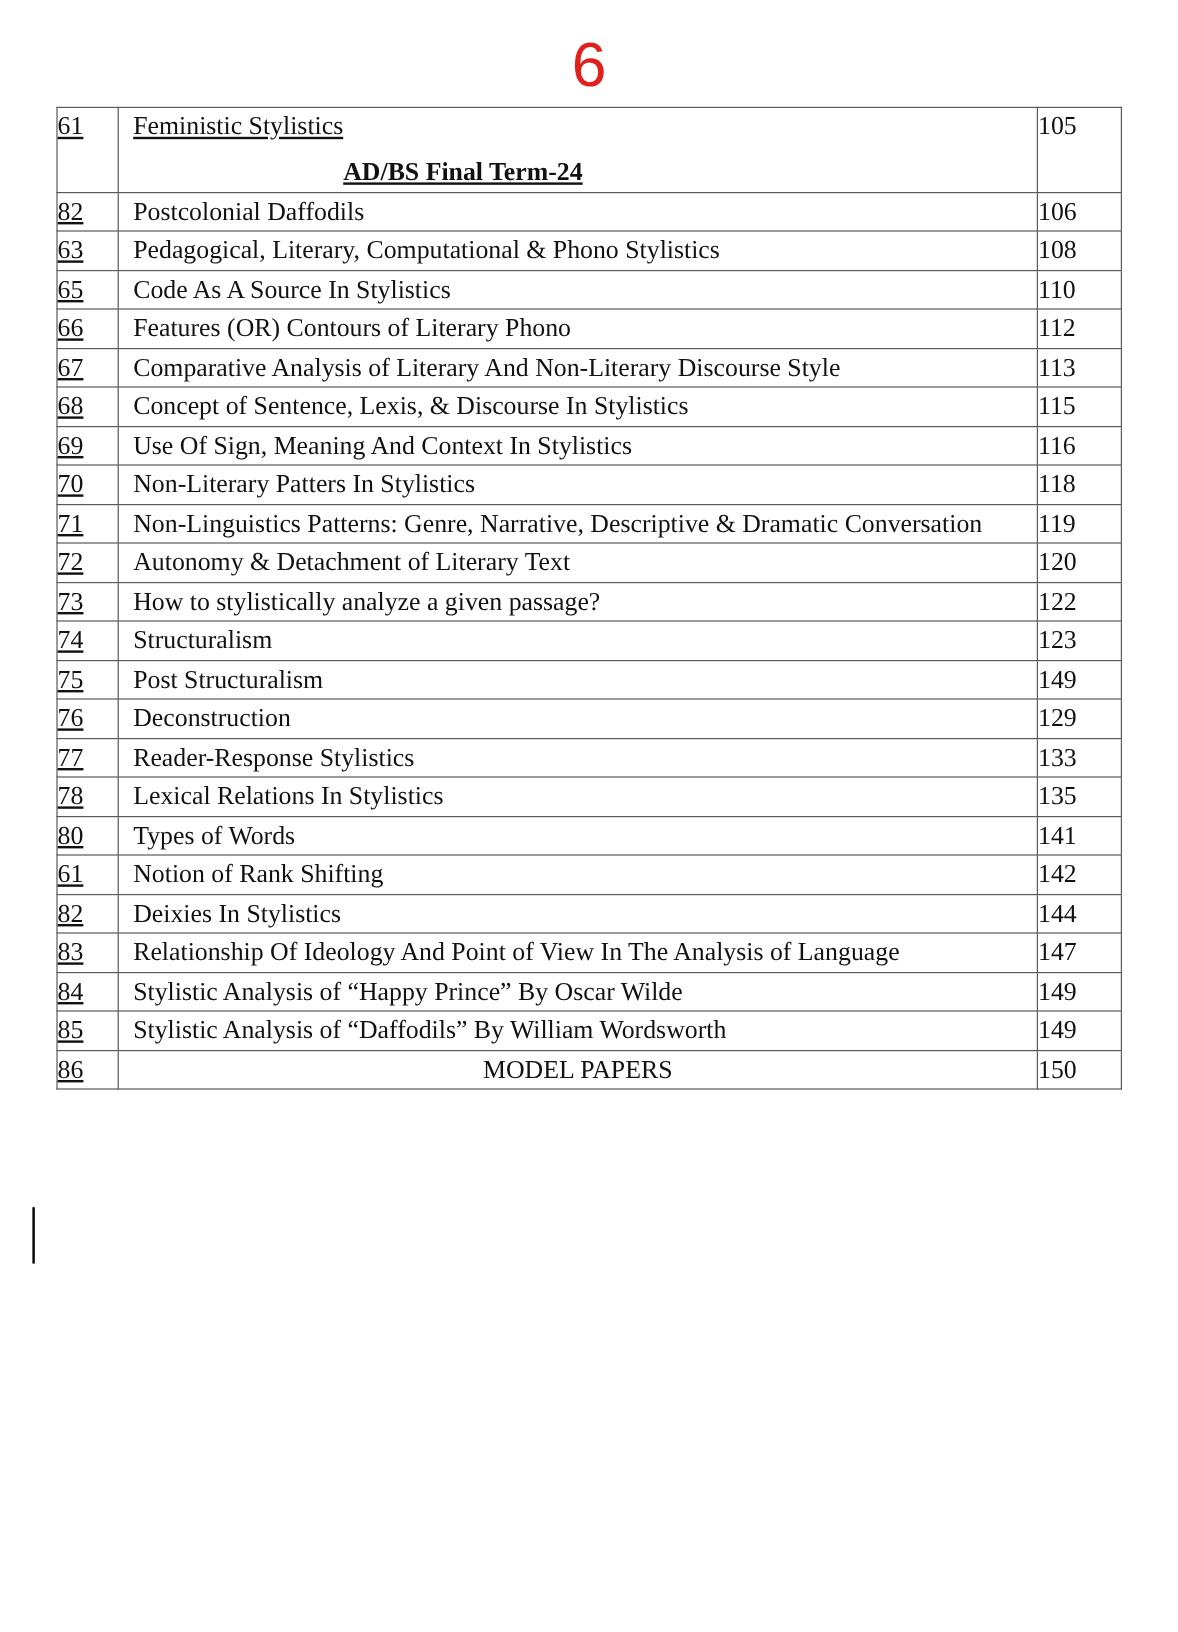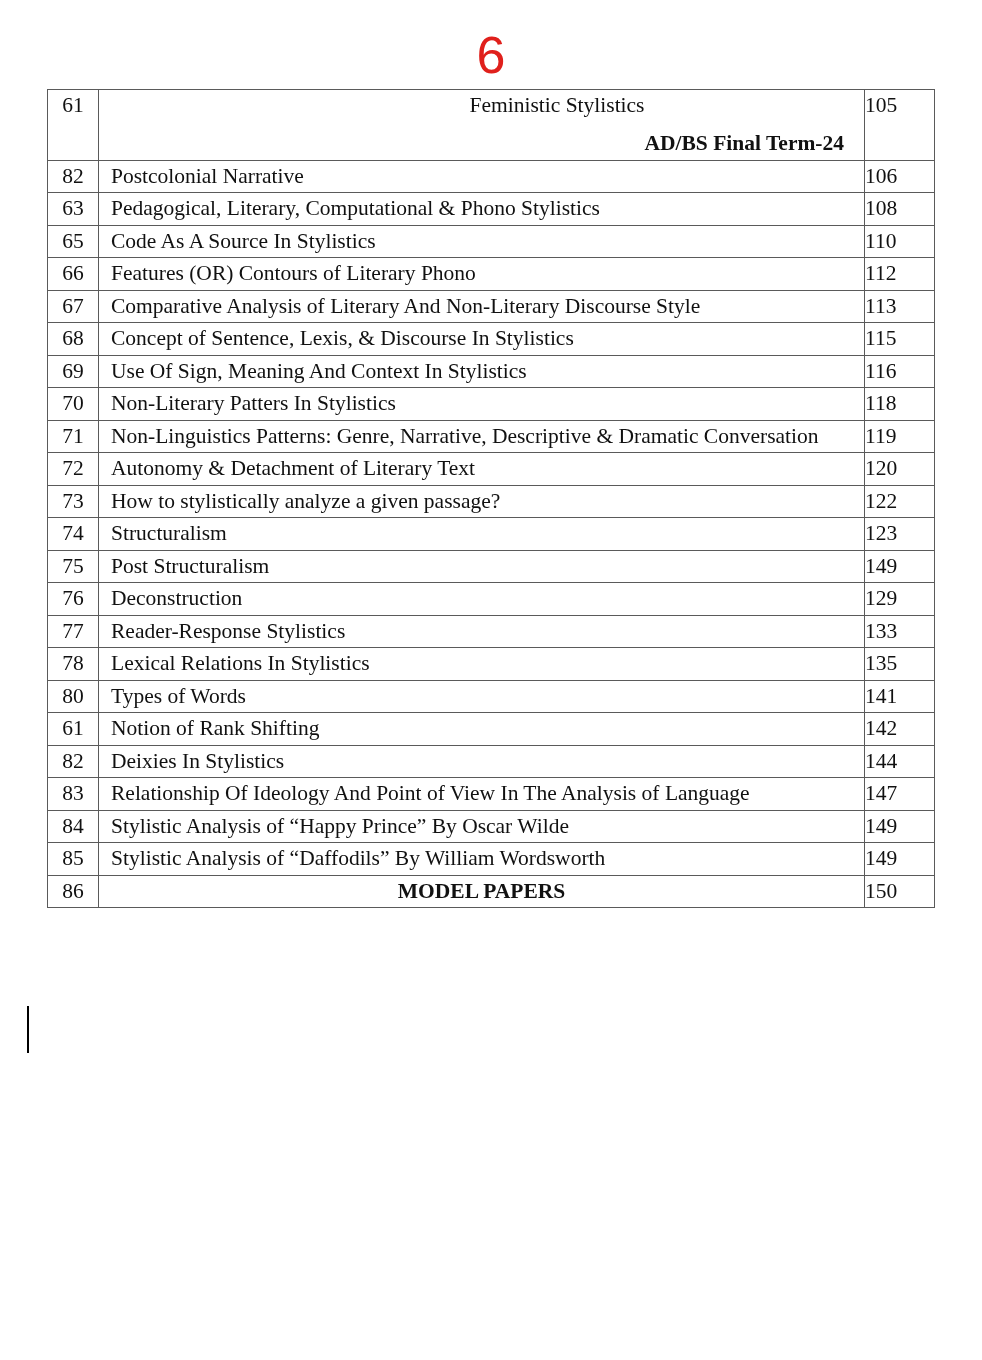--- a/index.html
+++ b/index.html
@@ -1,25 +1,25 @@
 <!DOCTYPE html>
 <html><head>
 <meta charset="utf-8">
 <style>
   html,body{margin:0;padding:0;background:#fff;}
   body{width:982px;height:1360px;position:relative;overflow:hidden;font-family:"Liberation Serif","DejaVu Serif",serif;color:#111;}
   .page-number{position:absolute;left:0;width:982px;top:24px;text-align:center;font-family:"Liberation Sans","DejaVu Sans",sans-serif;font-size:52px;line-height:62px;color:#e0201c;}
   table.toc{position:absolute;left:47px;top:89px;width:888px;border-collapse:collapse;table-layout:fixed;}
   table.toc td{border:1px solid #5a5a5a;font-size:21.5px;line-height:31.5px;padding:0 12px;vertical-align:top;}
-  td.num{width:50px;text-align:center;padding:0 !important;}
+  td.num{width:50px;padding:0 !important;text-decoration:underline;}
   td.page{width:69px;text-align:left;padding:0 !important;}
   td.title{text-align:justify;}
-  td.title .inner{display:flex;justify-content:flex-end;}
+  td.title .inner{display:flex;justify-content:flex-start;text-decoration:underline;}
   .badge{font-weight:bold;padding-right:8px;margin-top:38px;}
-  td.title.bold-center{text-align:center;font-weight:bold;}
+  td.title.bold-center{text-align:center;font-weight:normal;}
   .cursor{position:absolute;left:27px;top:1006px;width:1.5px;height:47px;background:#000;}
 </style>
 </head>
 <body>
 
 <div class="page-number">6</div>
 
 <table class="toc">
   <tbody id="toc-body">
       <tr>
@@ -27,21 +27,21 @@
         <td class="title">
           <div class="inner">
             <span>Feministic Stylistics</span>
             <span class="badge">AD/BS Final Term-24</span>
           </div>
         </td>
         <td class="page">105</td>
       </tr>
       <tr>
         <td class="num">82</td>
-        <td class="title">Postcolonial Narrative</td>
+        <td class="title">Postcolonial Daffodils</td>
         <td class="page">106</td>
       </tr>
       <tr>
         <td class="num">63</td>
         <td class="title">Pedagogical, Literary, Computational &amp; Phono Stylistics</td>
         <td class="page">108</td>
       </tr>
       <tr>
         <td class="num">65</td>
         <td class="title">Code As A Source In Stylistics</td>

